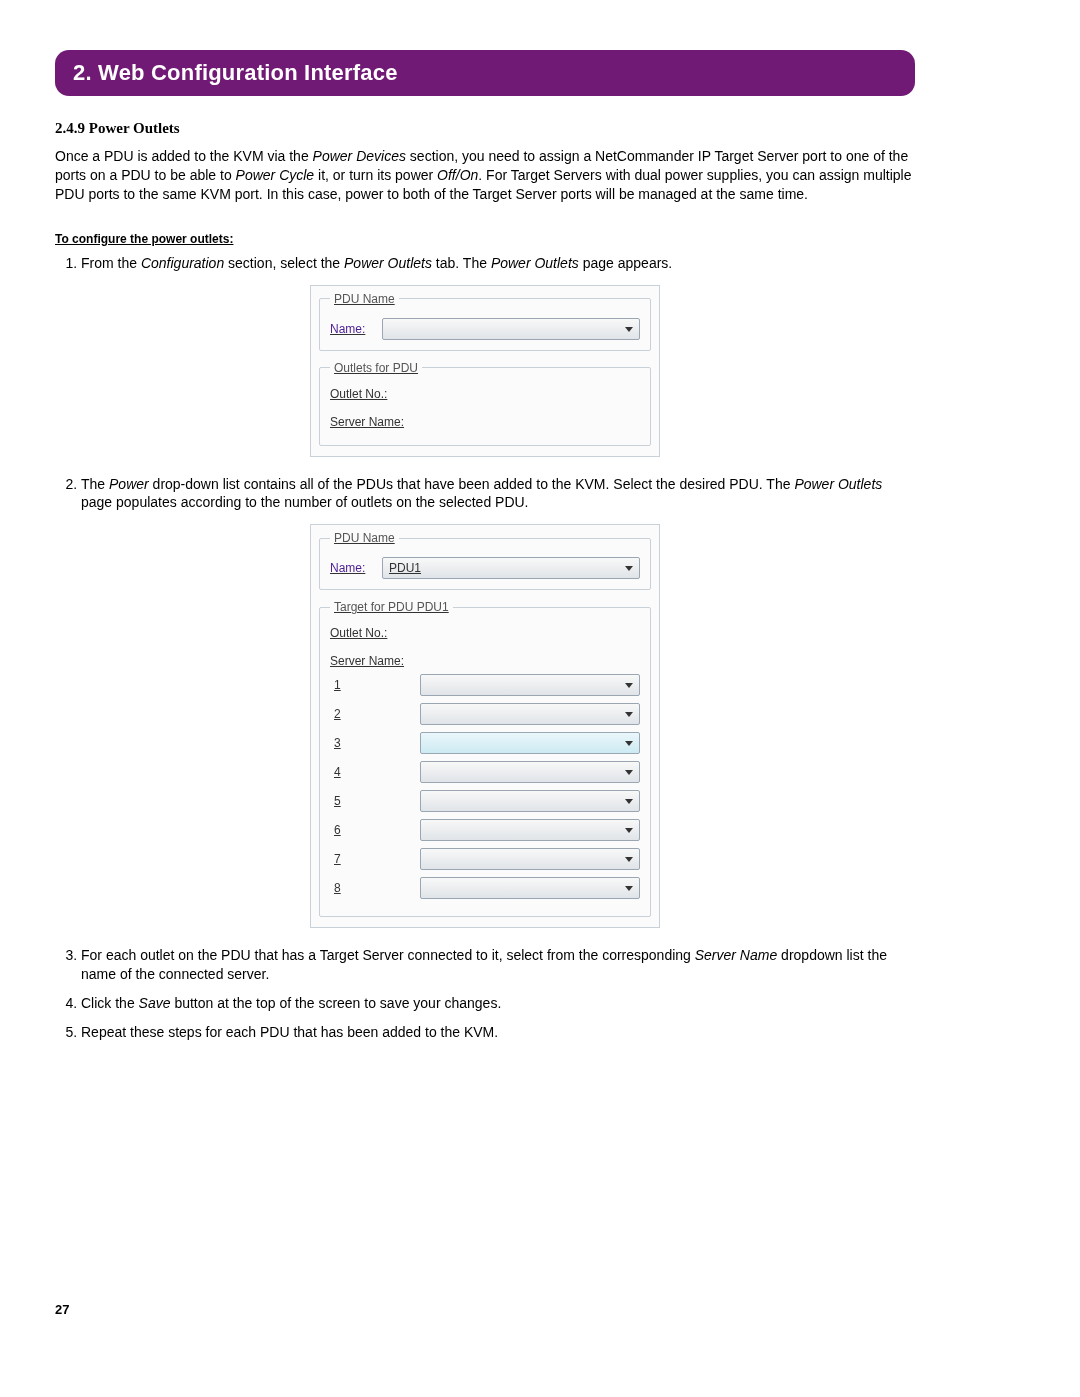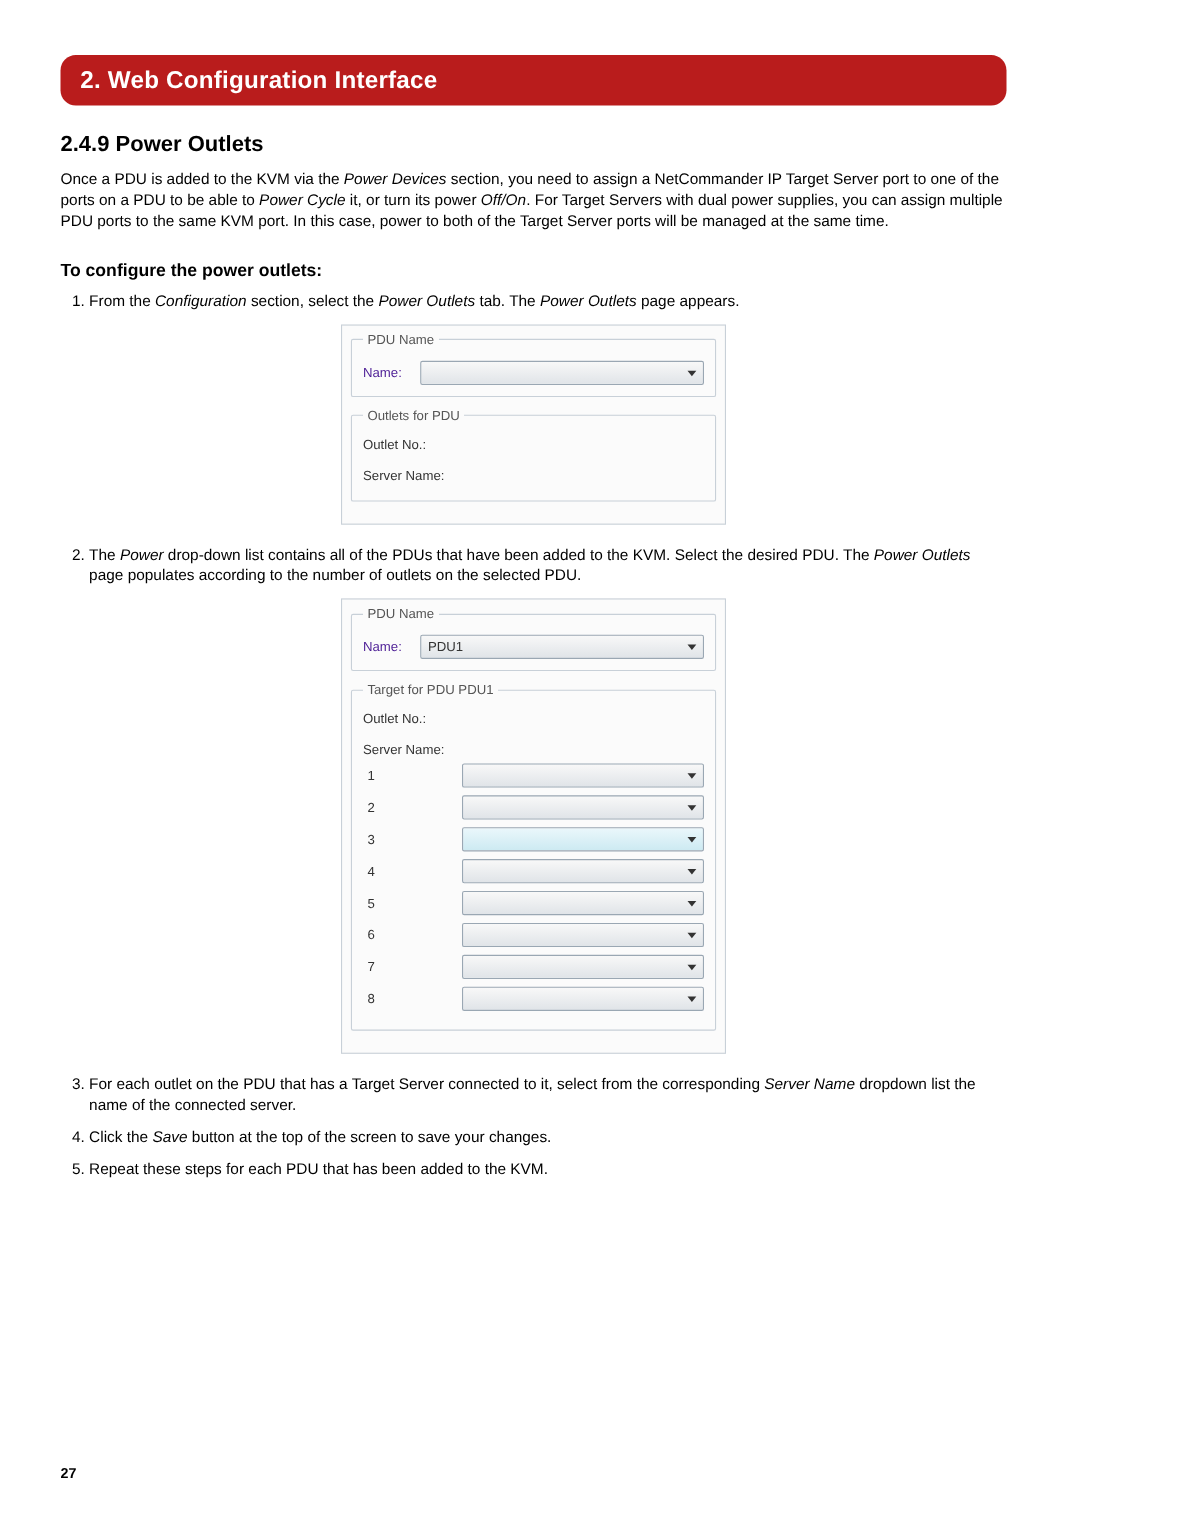--- a/index.html
+++ b/index.html
@@ -5,42 +5,43 @@
   body {
     margin: 0;
     padding: 50px 55px;
     font-family: Arial, Helvetica, sans-serif;
     font-size: 14px;
     color: #000;
     width: 970px;
     box-sizing: border-box;
   }
   .chapter-header {
-    background: #b91c1c;
+    background: #701a75;
     color: #fff;
     border-radius: 14px;
     padding: 10px 18px;
     font-family: Arial, Helvetica, sans-serif;
     font-weight: 900;
     font-size: 22px;
     margin-bottom: 24px;
     letter-spacing: 0.2px;
   }
   .section-title {
-    font-family: Liberation Sans, sans-serif;
+    font-family: Liberation Serif, serif;
     font-weight: 900;
-    font-size: 20px;
+    font-size: 15px;
     margin-bottom: 10px;
   }
   p { margin: 0 0 28px 0; line-height: 1.35; }
   .sub-bold {
     font-family: Arial, Helvetica, sans-serif;
     font-weight: 900;
     margin: 14px 0 8px 0;
-    font-size: 16px;
+    font-size: 12px;
+    text-decoration: underline;
   }
   ol.steps {
     margin: 0 0 12px 0;
     padding-left: 26px;
   }
   ol.steps > li {
     margin-bottom: 10px;
     line-height: 1.35;
   }
   em, .ital { font-style: italic; }
@@ -48,25 +49,26 @@
   
   .panel-wrap {
     display: flex;
     justify-content: center;
     margin: 8px 0 18px 0;
   }
   .panel {
     width: 350px;
     border: 1px solid #c8d0d8;
     background: #fbfbfb;
-    padding: 6px 8px 10px 8px;
+    padding: 6px 8px 0 8px;
     font-family: "Segoe UI", Tahoma, Arial, sans-serif;
     font-size: 12px;
     color: #333;
     box-sizing: border-box;
+    text-decoration: underline;
   }
   fieldset {
     border: 1px solid #c8d0d8;
     border-radius: 2px;
     margin: 0 0 10px 0;
     padding: 12px 10px 10px 10px;
   }
   fieldset legend {
     font-size: 12px;
     color: #555;

